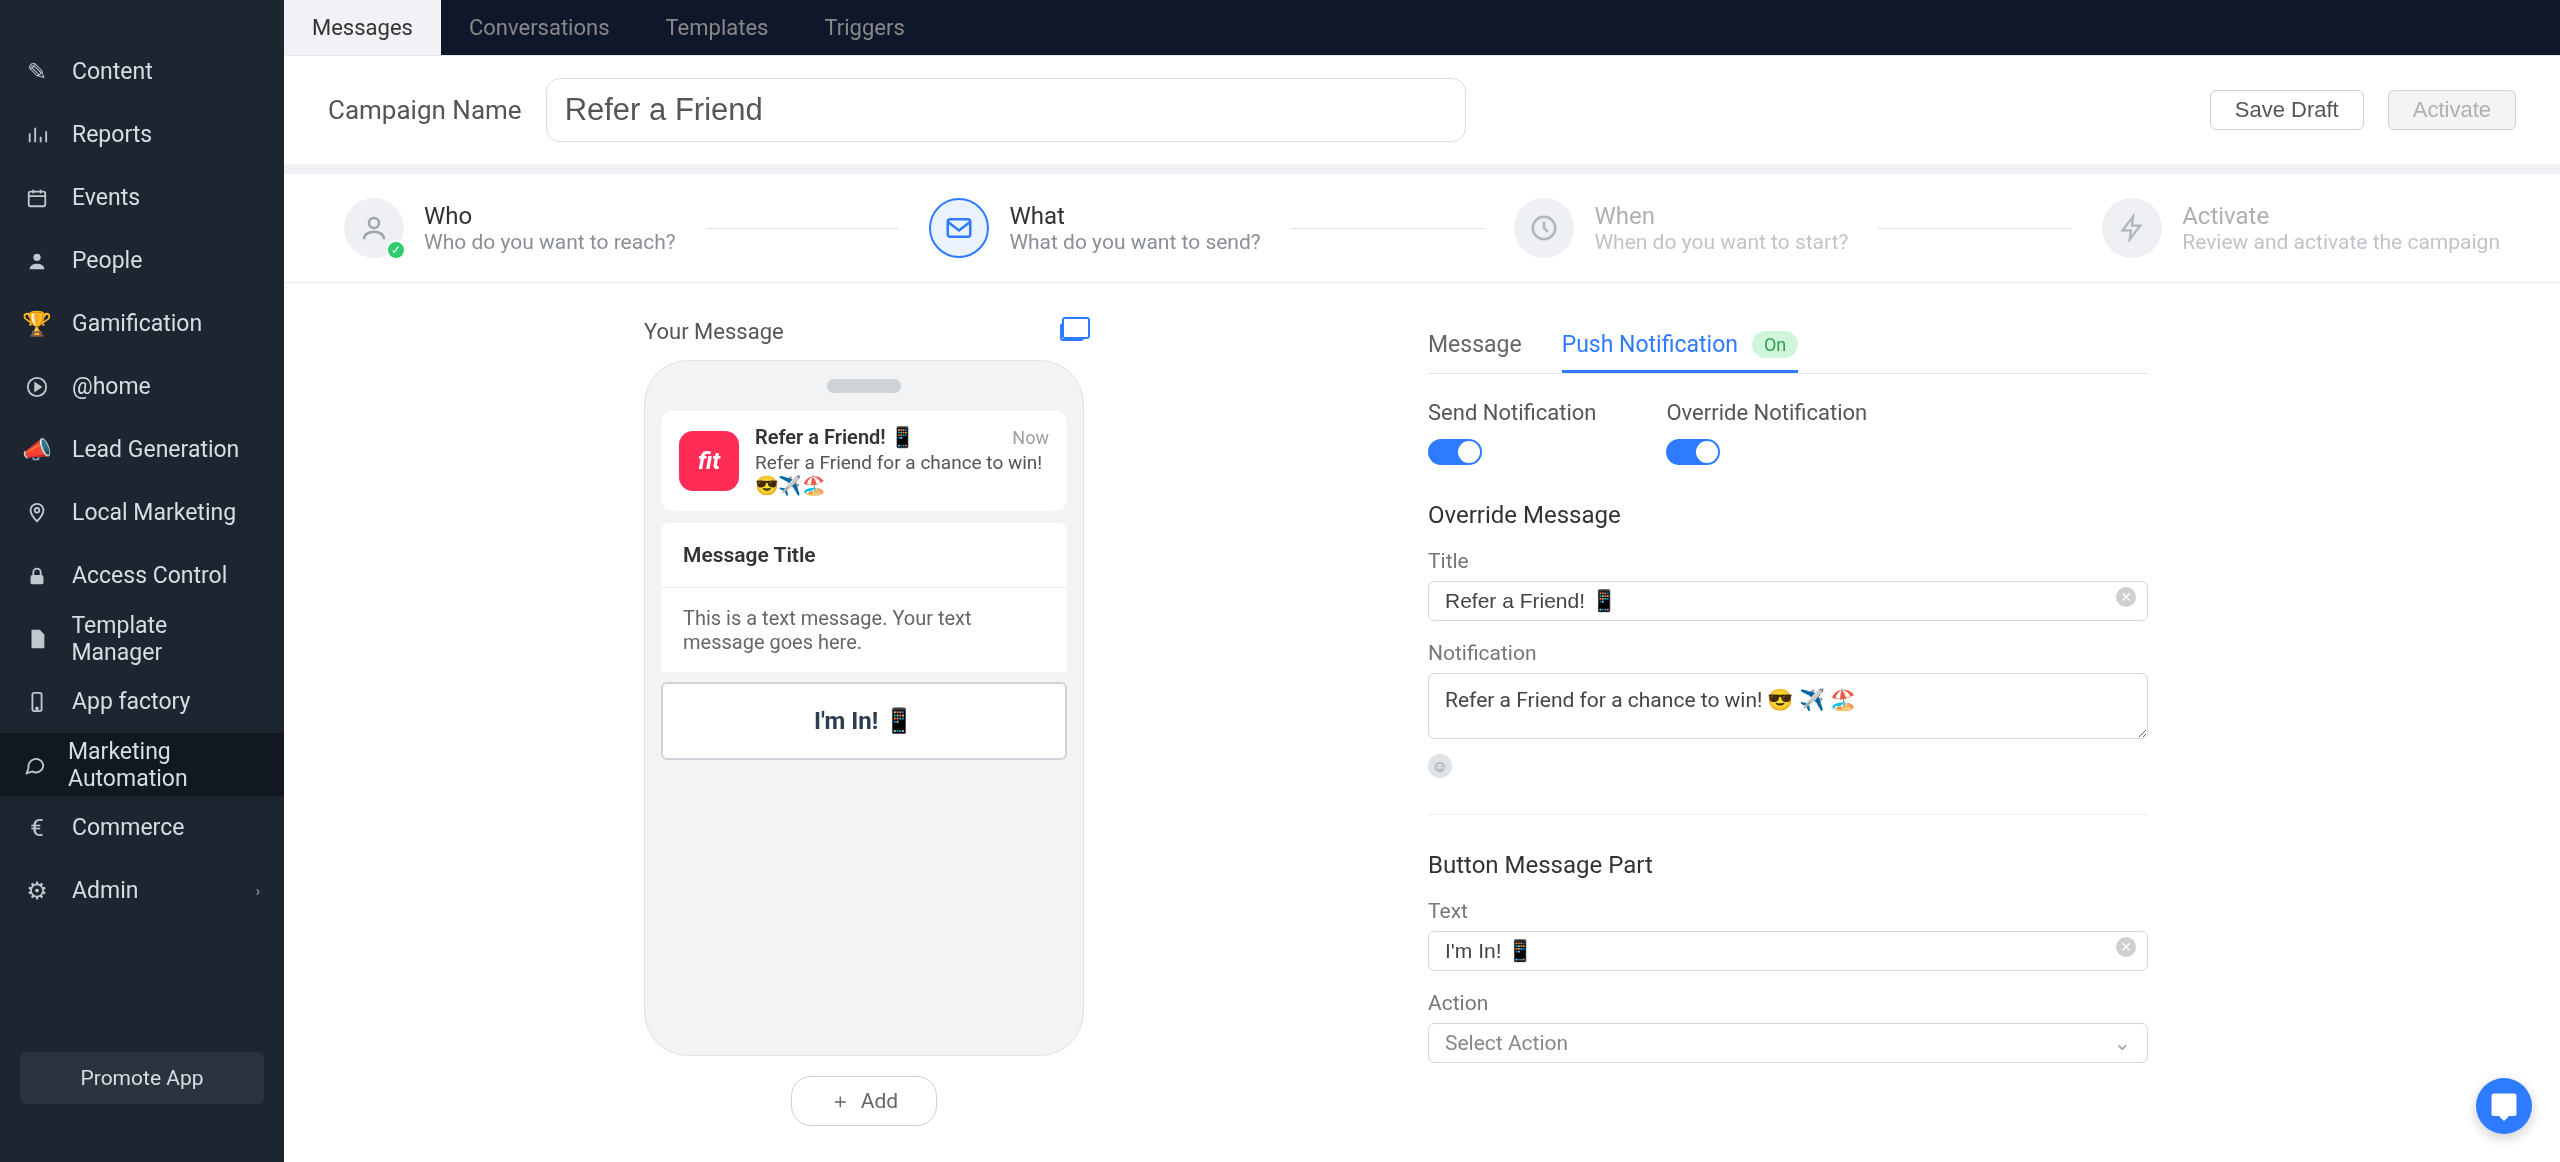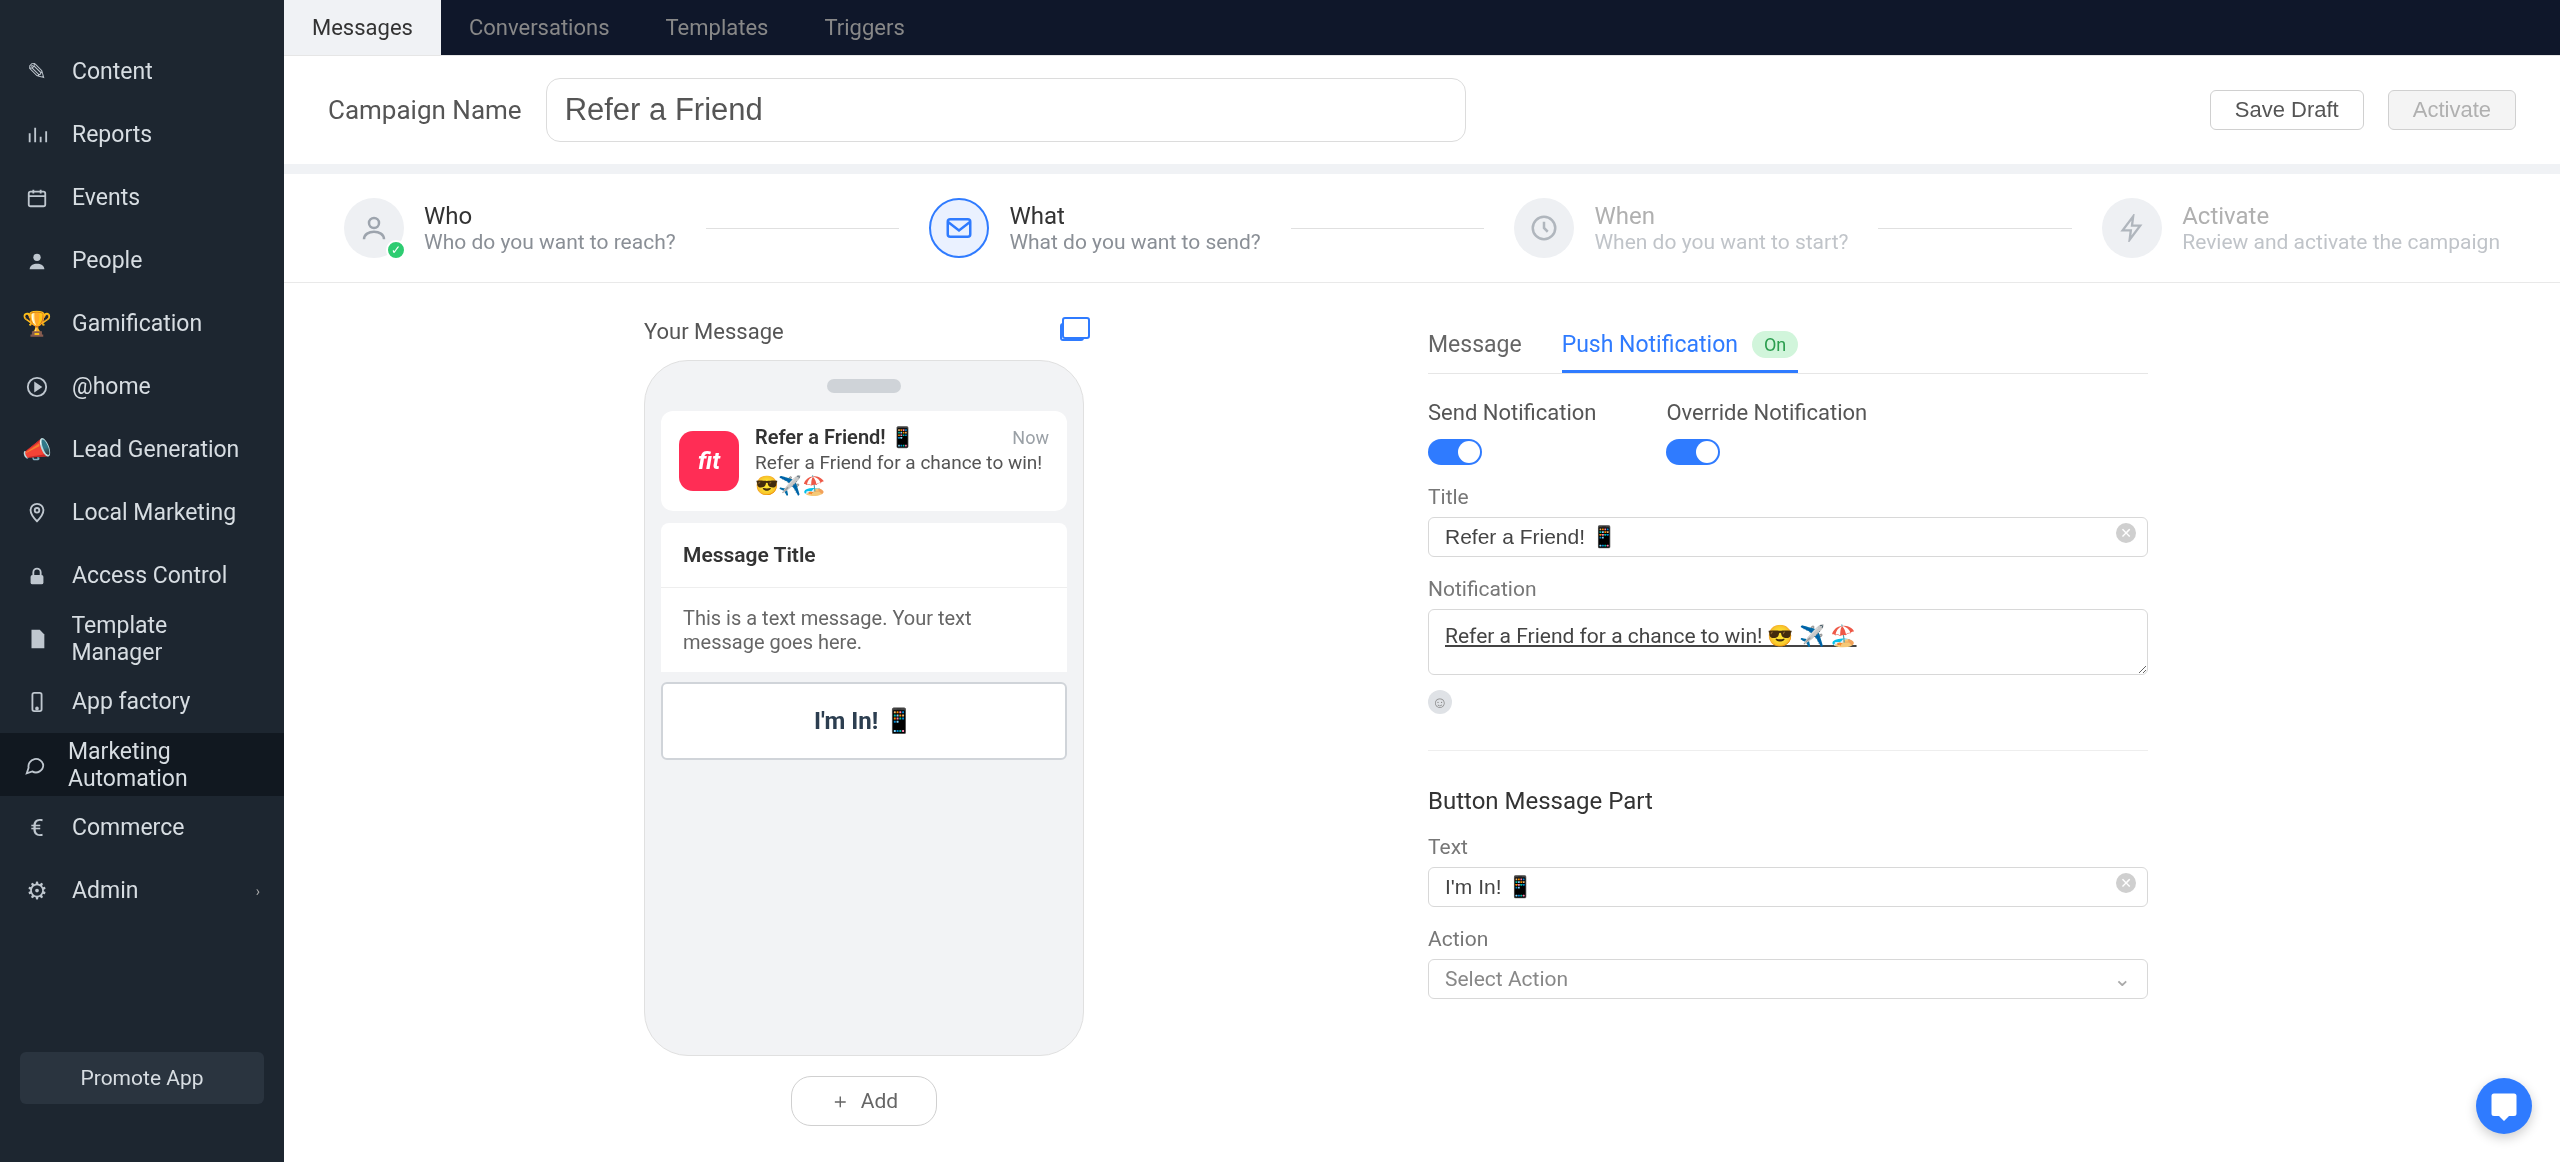--- a/index.html
+++ b/index.html
@@ -56,21 +56,21 @@
 .subtab.active { color:#2f7bff; border-bottom-color:#2f7bff; }
 .pill { background:#d1f5db; color:#2a9d4e; border-radius:14px; font-size:18px; padding:3px 12px; }
 .section-row { display:flex; gap:70px; margin-top:26px; }
 .section-row .col { display:flex; flex-direction:column; gap:14px; }
 .section-row .lbl { font-size:22px; color:#555; }
 .toggle { width:54px; height:26px; border-radius:14px; background:#2f7bff; position:relative; cursor:pointer; }
 .toggle::after { content:""; position:absolute; top:2px; right:2px; width:22px; height:22px; background:#fff; border-radius:50%; }
 .section-title { font-size:24px; color:#333; margin-top:36px; margin-bottom:4px; }
 .field-label { font-size:21px; color:#777; margin-top:20px; }
 .text-input { width:100%; height:40px; border:1px solid #d8d8d8; border-radius:6px; padding:0 44px 0 16px; font-size:21px; color:#444; margin-top:8px; }
-.textarea { width:100%; height:66px; border:1px solid #d8d8d8; border-radius:6px; padding:14px 16px; font-size:21px; color:#444; margin-top:8px; resize:both; font-family:inherit;text-decoration:underline;}
+.textarea { width:100%; height:66px; border:1px solid #d8d8d8; border-radius:6px; padding:14px 16px; font-size:21px; color:#444; margin-top:8px; resize:both; font-family:inherit;}
 .input-wrap { position:relative; }
 .clear-x { position:absolute; right:12px; top:50%; transform:translateY(-50%); width:20px; height:20px; border-radius:50%; background:#cfcfcf; color:#fff; font-size:14px; display:flex; align-items:center; justify-content:center; cursor:pointer;}
 .emoji-btn { width:24px; height:24px; border-radius:50%; background:#dfe2e6; color:#888; display:flex; align-items:center; justify-content:center; font-size:16px; margin-top:12px; cursor:pointer;}
 .select { width:100%; height:40px; border:1px solid #d8d8d8; border-radius:6px; padding:0 16px; font-size:21px; color:#888; margin-top:8px; display:flex; align-items:center; justify-content:space-between; cursor:pointer;}
 .divider { height:1px; background:#eee; margin:36px 0 24px; }
 .fab { position:fixed; right:28px; bottom:28px; width:56px; height:56px; border-radius:50%; background:#2f7bff; display:flex; align-items:center; justify-content:center; cursor:pointer; box-shadow:0 4px 12px rgba(0,0,0,.2); }
 .fab svg { width:30px; height:30px; fill:#fff; }
 svg { display:block; }
 .caret { font-size:14px; color:#aaa; margin-left:auto;}
 </style>
@@ -296,20 +296,21 @@
           <div class="col">
             <span class="lbl">Send Notification</span>
             <div class="toggle"></div>
           </div>
           <div class="col">
             <span class="lbl">Override Notification</span>
             <div class="toggle"></div>
           </div>
         </div>
 
+        <div class="section-title">Override Message</div>
         <div class="field-label">Title</div>
         <div class="input-wrap">
           <input class="text-input" value="Refer a Friend! 📱" style="">
           <span class="clear-x">✕</span>
         </div>
 
         <div class="field-label">Notification</div>
         <textarea class="textarea" style="">Refer a Friend for a chance to win! 😎 ✈️ 🏖️</textarea>
         <div class="emoji-btn">☺</div>
 

